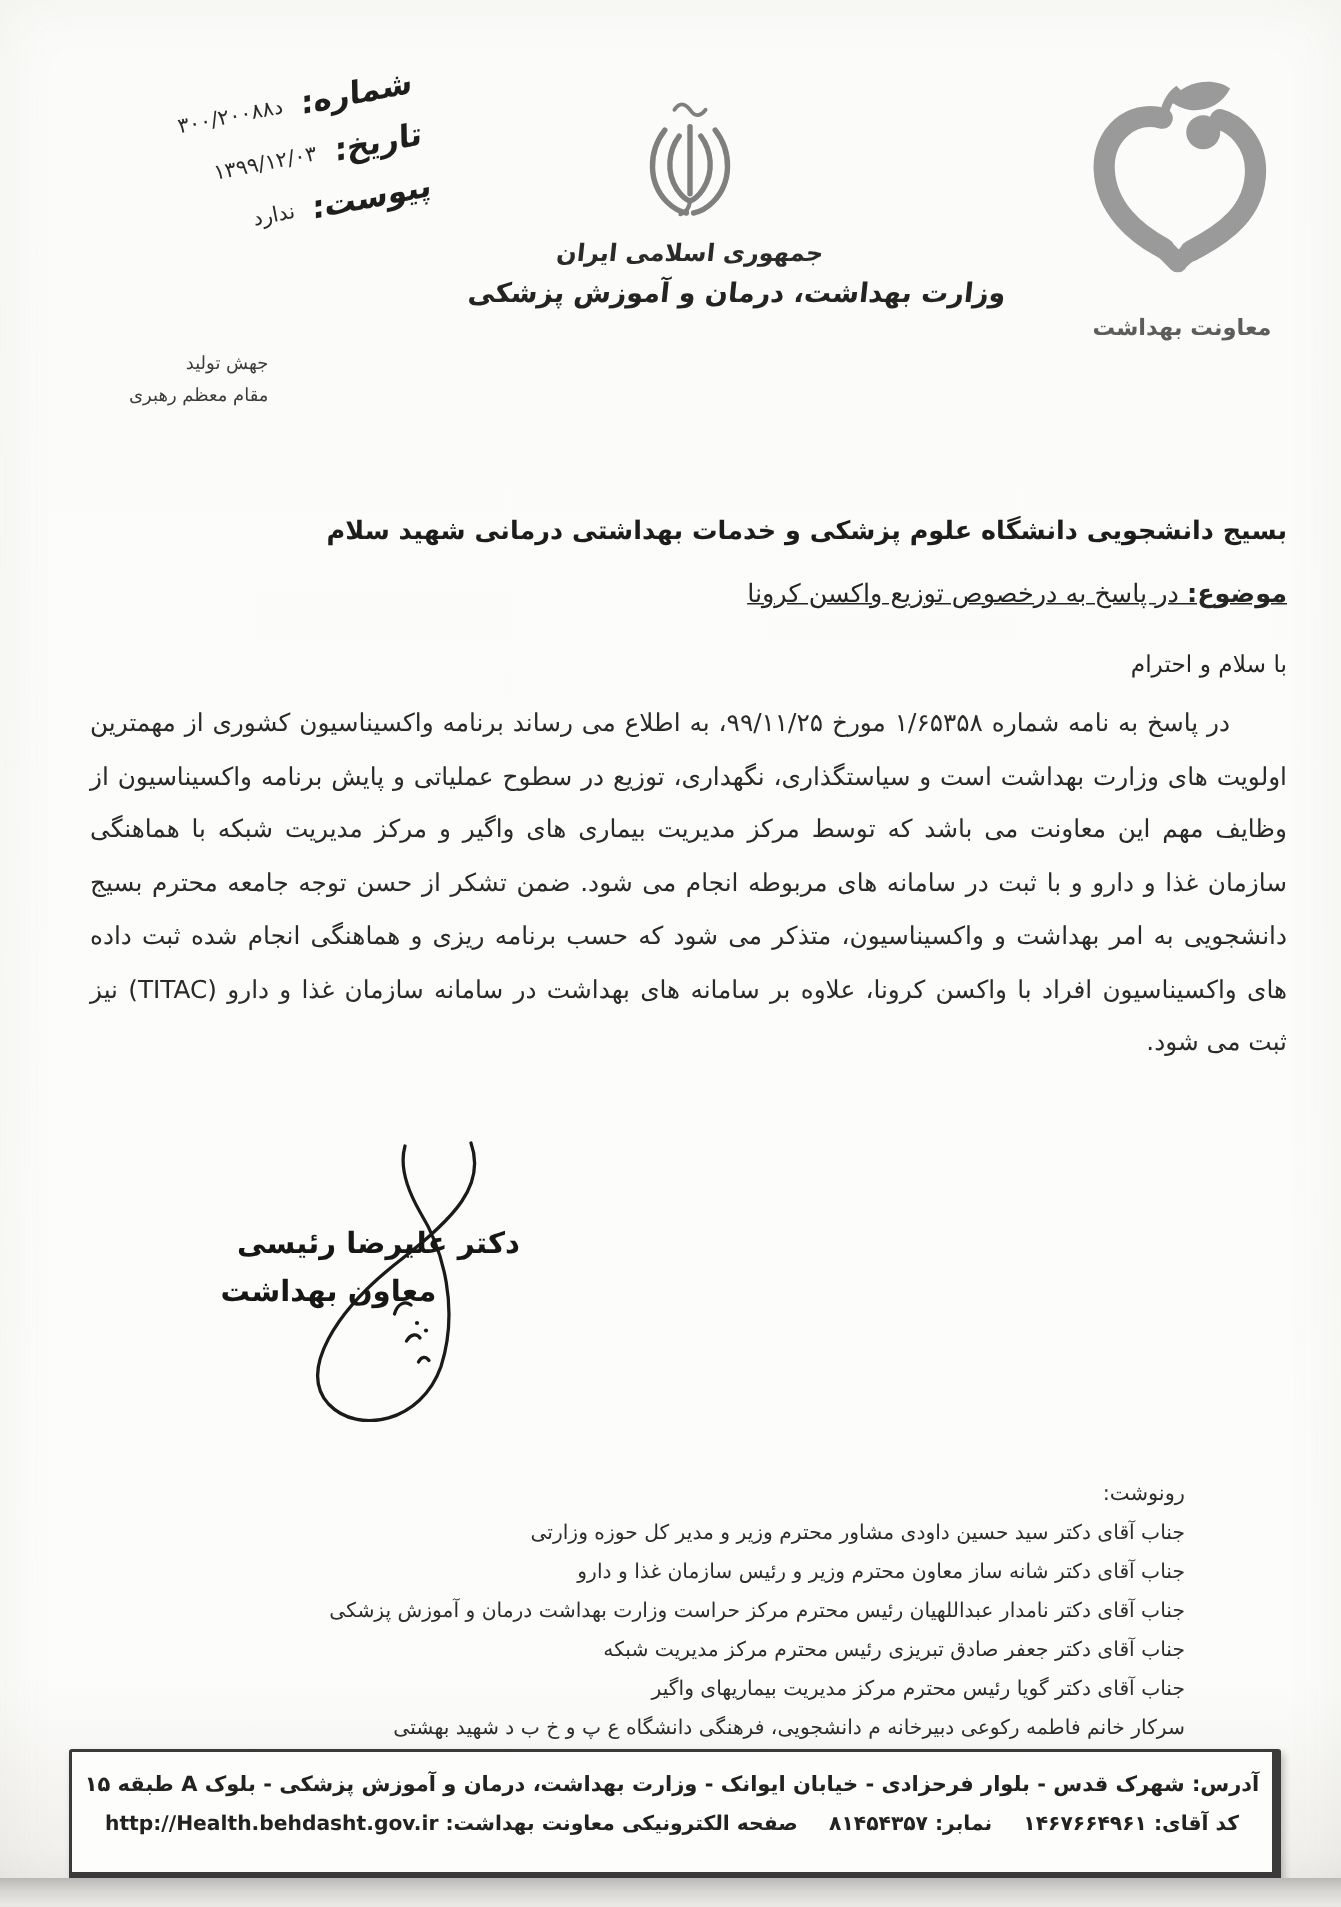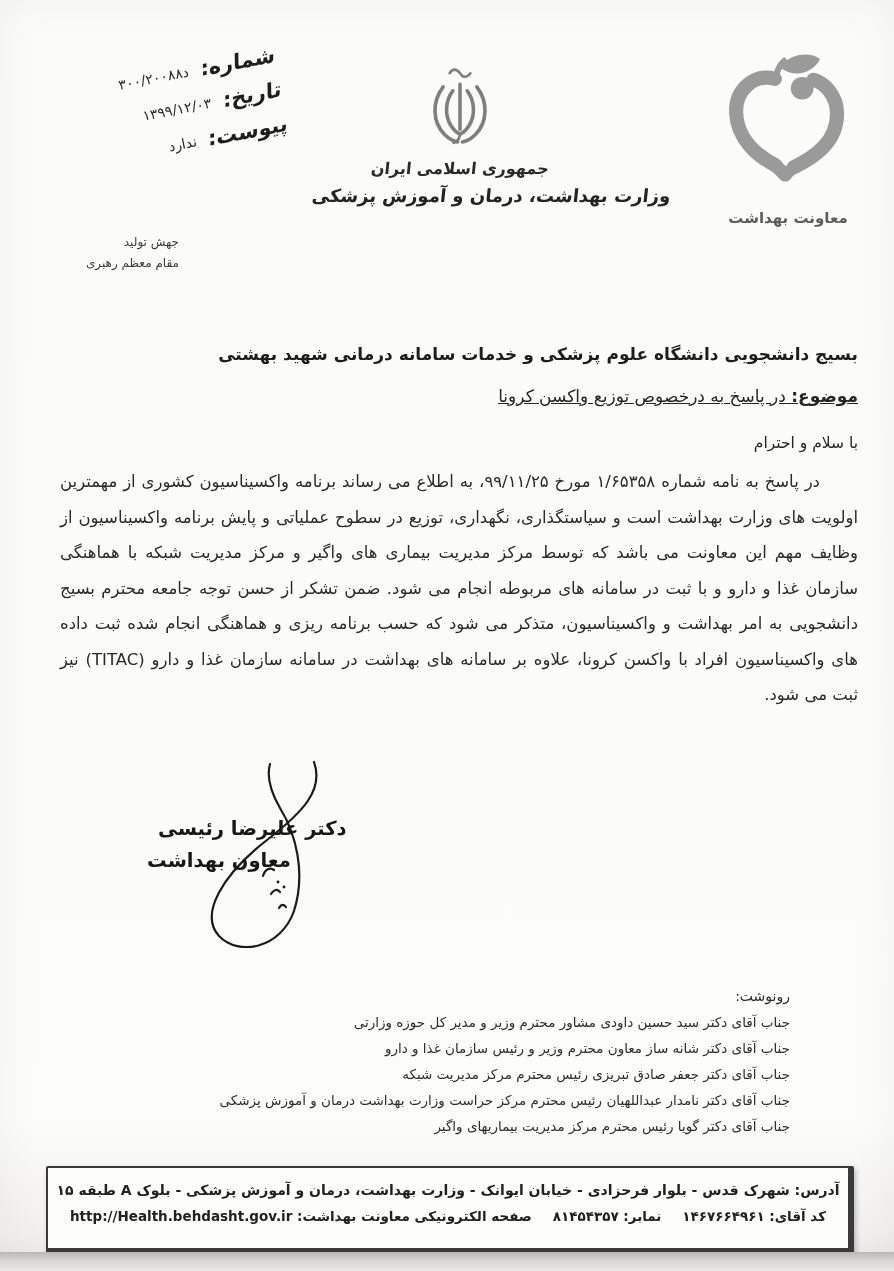--- a/index.html
+++ b/index.html
@@ -105,21 +105,21 @@
       </g>
       <path d="M56,30 C34,24 14,42 15,66 C16,94 38,112 57,122" fill="none" stroke="#8d8d8d" stroke-width="15" stroke-linecap="round"></path>
       <path d="M57,122 L67,132" fill="none" stroke="#8d8d8d" stroke-width="14" stroke-linecap="round"></path>
       <path d="M76,124 C100,112 122,96 122,67 C122,47 108,34 97,31" fill="none" stroke="#8d8d8d" stroke-width="15" stroke-linecap="round"></path>
       <path d="M76,124 L67,132" fill="none" stroke="#8d8d8d" stroke-width="13" stroke-linecap="round"></path>
     </svg>
     <div class="dep-caption">معاونت بهداشت</div>
   </div>
 
   <div class="content">
-    <div class="recipient">بسیج دانشجویی دانشگاه علوم پزشکی و خدمات سامانه درمانی شهید بهشتی</div>
+    <div class="recipient">بسیج دانشجویی دانشگاه علوم پزشکی و خدمات بهداشتی درمانی شهید سلام</div>
     <div class="subject">
       <span class="lbl">موضوع:</span><span> در پاسخ به درخصوص توزیع واکسن کرونا</span>
     </div>
     <div class="salutation">با سلام و احترام</div>
     <div class="body-par">در پاسخ به نامه شماره ۱/۶۵۳۵۸ مورخ ۹۹/۱۱/۲۵، به اطلاع می رساند برنامه واکسیناسیون کشوری از مهمترین اولویت های وزارت بهداشت است و سیاستگذاری، نگهداری، توزیع در سطوح عملیاتی و پایش برنامه واکسیناسیون از وظایف مهم این معاونت می باشد که توسط مرکز مدیریت بیماری های واگیر و مرکز مدیریت شبکه با هماهنگی سازمان غذا و دارو و با ثبت در سامانه های مربوطه انجام می شود. ضمن تشکر از حسن توجه جامعه محترم بسیج دانشجویی به امر بهداشت و واکسیناسیون، متذکر می شود که حسب برنامه ریزی و هماهنگی انجام شده ثبت داده های واکسیناسیون افراد با واکسن کرونا، علاوه بر سامانه های بهداشت در سامانه سازمان غذا و دارو (TITAC) نیز ثبت می شود.</div>
   </div>
 
   <svg class="sig-svg" width="245" height="188" viewBox="0 0 245 188">
     <g stroke="#1b1b1b" fill="none" stroke-width="2.2" stroke-linecap="round">
       <path d="M131,2 C141,30 120,52 84,80 C40,114 16,154 36,176 C56,197 98,188 111,151 C123,113 113,74 97,48 C89,34 83,18 87,4"></path>
@@ -132,23 +132,24 @@
       <circle cx="101" cy="127" r="1.4"></circle>
     </g>
   </svg>
   <div class="sig-name">دکتر علیرضا رئیسی</div>
   <div class="sig-title">معاون بهداشت</div>
 
   <div class="cc-block">
     <div class="cc-heading">رونوشت:</div>
     <div class="cc-item">جناب آقای دکتر سید حسین داودی مشاور محترم وزیر و مدیر کل حوزه وزارتی</div>
     <div class="cc-item">جناب آقای دکتر شانه ساز معاون محترم وزیر و رئیس سازمان غذا و دارو</div>
+    <div class="cc-item">جناب آقای دکتر نامدار عبداللهیان رئیس محترم مرکز حراست وزارت بهداشت درمان و آموزش پزشکی</div>
     <div class="cc-item">جناب آقای دکتر جعفر صادق تبریزی رئیس محترم مرکز مدیریت شبکه</div>
-    <div class="cc-item">جناب آقای دکتر نامدار عبداللهیان رئیس محترم مرکز حراست وزارت بهداشت درمان و آموزش پزشکی</div>
     <div class="cc-item">جناب آقای دکتر گویا رئیس محترم مرکز مدیریت بیماریهای واگیر</div>
+    <div class="cc-item">سرکار خانم فاطمه رکوعی دبیرخانه م دانشجویی، فرهنگی دانشگاه ع پ و خ ب د شهید بهشتی</div>
   </div>
 
   <div class="footer-box">
     <div class="footer-row1">آدرس: شهرک قدس - بلوار فرحزادی - خیابان ایوانک - وزارت بهداشت، درمان و آموزش پزشکی - بلوک A  طبقه ۱۵</div>
     <div class="footer-row2">
       <span class="footer-seg">
         <span>کد آقای:</span>
         <span>۱۴۶۷۶۶۴۹۶۱</span>
       </span>
       <span class="footer-seg">

